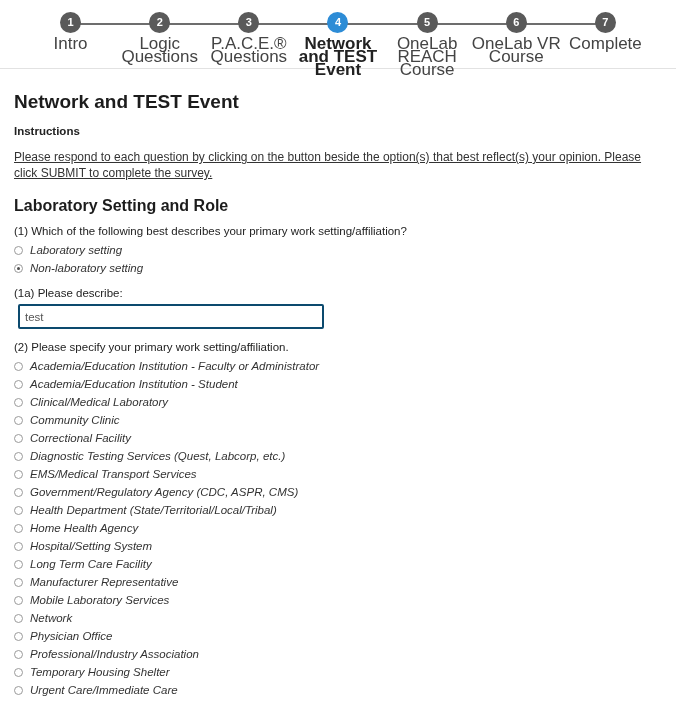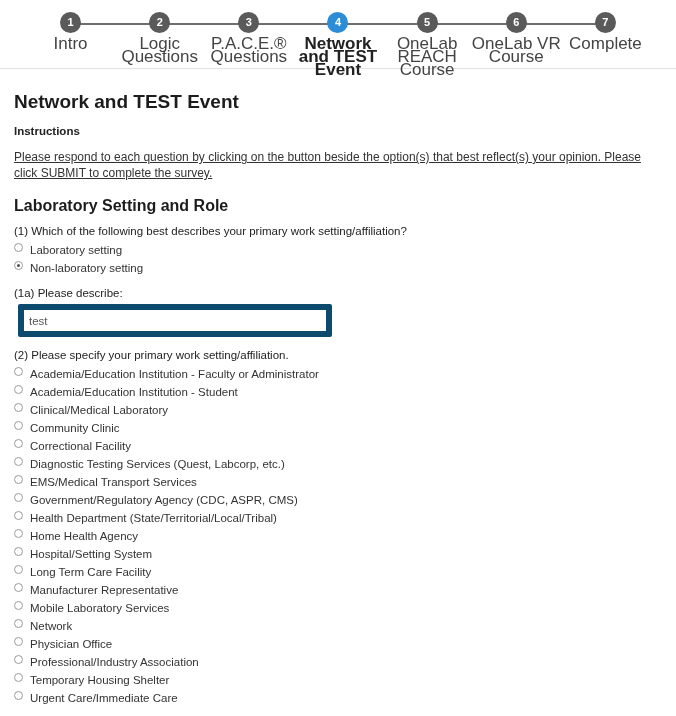--- a/index.html
+++ b/index.html
@@ -111,22 +111,24 @@
   }
   .sub-label {
     font-size: 11.5px;
     font-weight: normal;
     color: #222222;
     margin: 12px 0 5px 0;
   }
 
   .option-row {
     display: flex;
+    align-items: center;
     margin: 0 0 4px 0;
     line-height: 14px;
+    font-style: italic;
   }
   .radio {
     width: 9px;
     height: 9px;
     border: 1px solid #9a9a9a;
     border-radius: 50%;
     background: #ffffff;
     margin-right: 7px;
     flex: 0 0 auto;
     position: relative;
@@ -143,21 +145,21 @@
     background: #4d4d4d;
   }
   .option-label {
     font-size: 11.5px;
     color: #333333;
   }
 
   .text-input {
     width: 292px;
     height: 19px;
-    border: 6px solid #0c4a6e;
+    border: 2px solid #0c4a6e;
     border-radius: 2px;
     background: #ffffff;
     font-family: "Liberation Sans", sans-serif;
     font-size: 11.5px;
     color: #555555;
     padding: 1px 5px;
     box-sizing: content-box;
     outline: none;
     margin: 0 0 2px 4px;
   }

